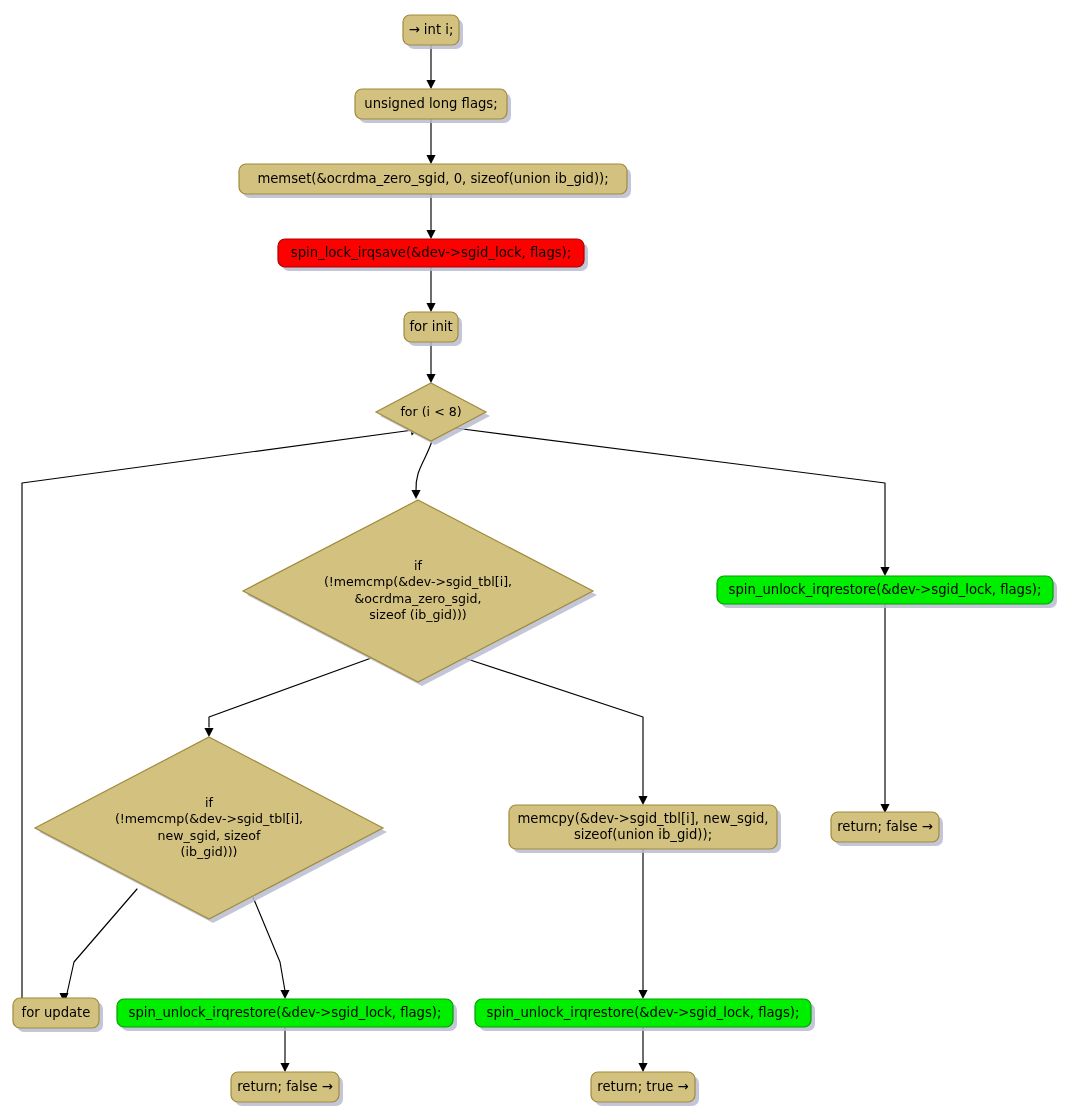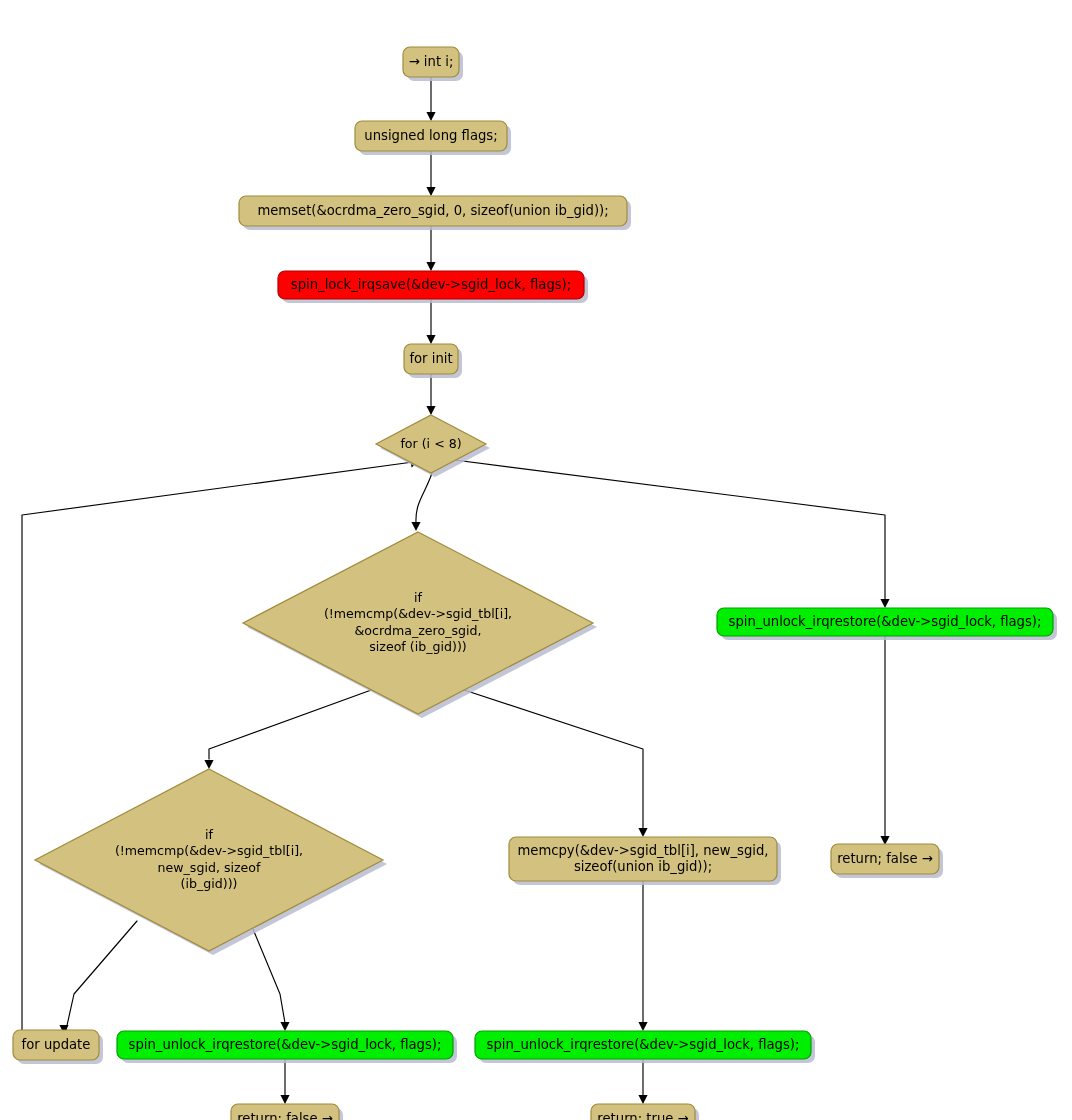--- a/index.html
+++ b/index.html
@@ -11,21 +11,20 @@
   body {
     width: 1072px;
     height: 1120px;
     font-family: "DejaVu Sans", sans-serif;
     overflow: hidden;
   }
   #chart-root {
     position: relative;
     width: 1072px;
     height: 932px;
-    margin-top: 32px;
   }
   svg.flow {
     position: absolute;
     left: 0;
     top: 0;
     width: 1072px;
     height: 1120px;
     display: block;
   }
   .edge-line {

